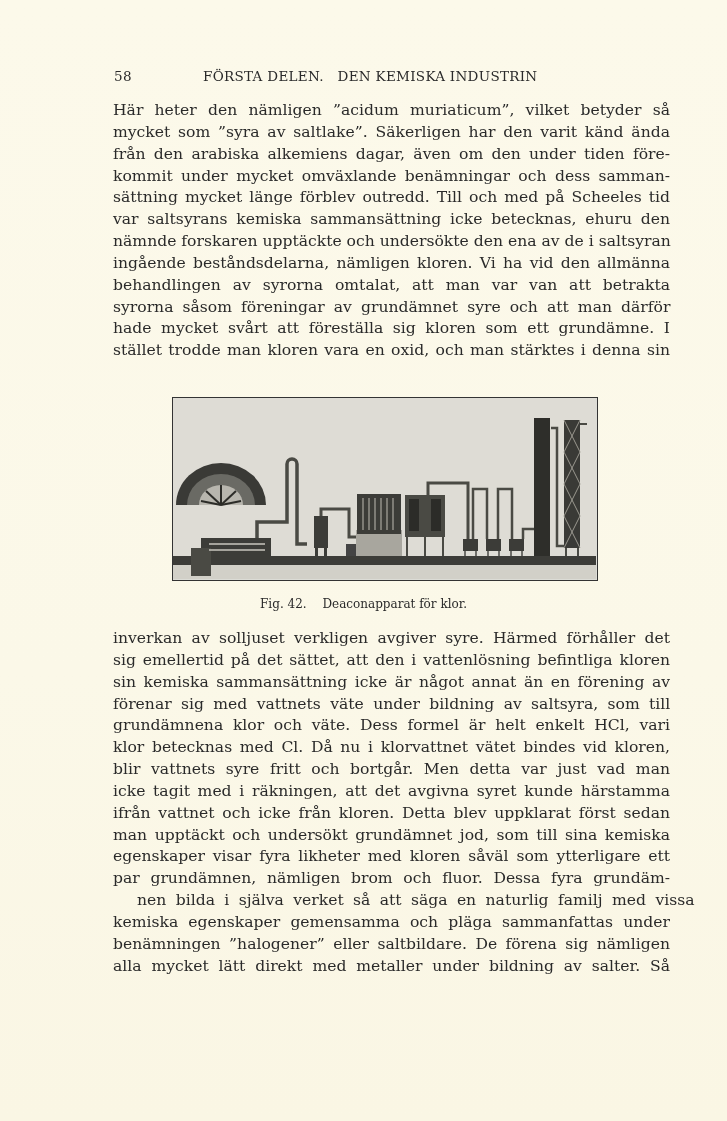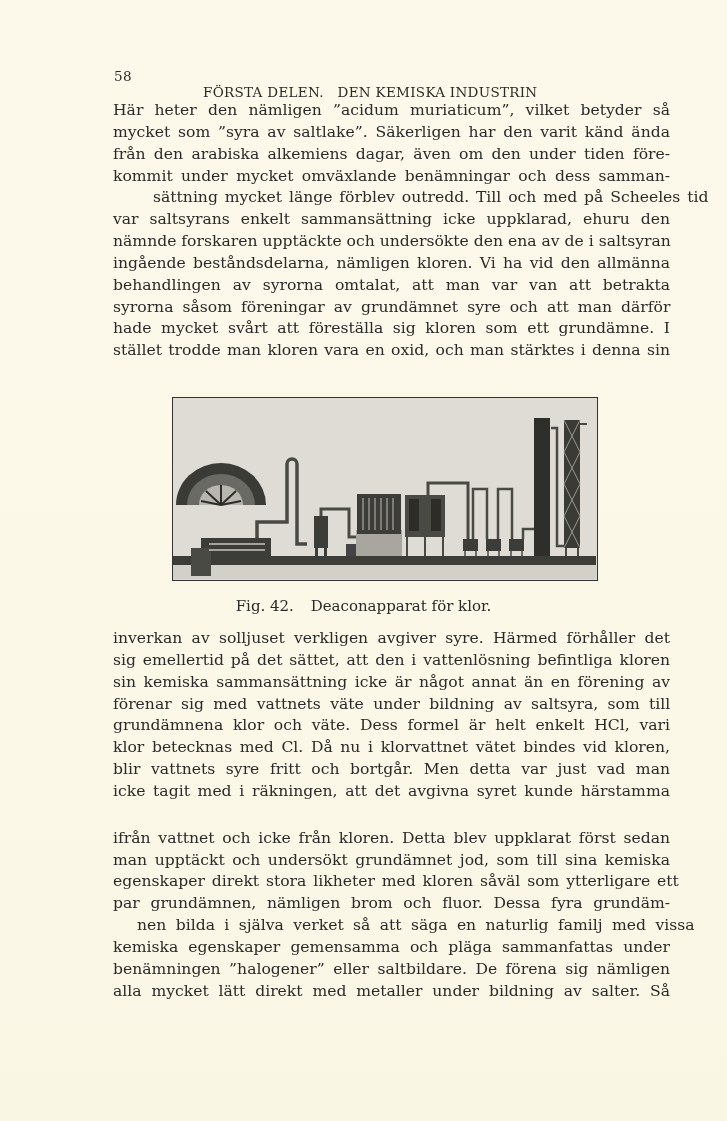--- a/index.html
+++ b/index.html
@@ -13,59 +13,59 @@
     }
     .page {
       position: absolute; left: 0; top: 0; width: 727px; height: 1121px;
       background: linear-gradient(180deg, #fcf9ea 0%, #fbf8e8 60%, #faf6e4 100%);
     }
     .header {
       position: absolute; top: 68px; left: 114px; width: 556px;
       font-size: 13.5px; letter-spacing: 0.3px;
     }
     .header .pageno { position: absolute; left: 0; top: 0; }
-    .header .running { position: absolute; left: 89px; top: 16px; white-space: nowrap; }
+    .header .running { position: absolute; left: 89px; top: 0; white-space: nowrap; }
     .body-text {
       position: absolute; left: 113px; width: 557px;
       font-size: 15.6px; line-height: 21.85px;
       text-align: justify; text-align-last: justify;
     }
     .body-text .line { display: block; white-space: nowrap; text-align: justify; text-align-last: justify; }
     .block1 { top: 100px; }
     .block2 { top: 628px; }
     .figure {
       position: absolute; left: 172px; top: 397px; width: 426px; height: 184px;
       border: 1.5px solid #333;
       background: #dcdcd6;
       box-sizing: border-box;
       overflow: hidden;
     }
     .caption {
       position: absolute; top: 597px; left: 0; width: 727px; text-align: center;
-      font-size: 15px; color: #2a2a2a;
+      font-size: 12px; color: #2a2a2a;
     }
     .caption .num { margin-right: 12px; }
   </style>
 </head>
 <body>
 
 <div class="page">
 
   <div class="header">
     <span class="pageno">58</span>
     <span class="running" style="white-space:pre;">FÖRSTA DELEN.   DEN KEMISKA INDUSTRIN</span>
   </div>
 
   <div class="body-text block1">
     <span class="line" style="display: block; word-spacing: 6.25px;">Här heter den nämligen ”acidum muriaticum”, vilket betyder så</span>
     <span class="line" style="display: block; word-spacing: 2.54545px;">mycket som ”syra av saltlake”.  Säkerligen har den varit känd ända</span>
     <span class="line" style="display: block; word-spacing: 3.3px;">från den arabiska alkemiens dagar, även om den under tiden före-</span>
     <span class="line" style="display: block; word-spacing: 3.42857px;">kommit under mycket omväxlande benämningar och dess samman-</span>
-    <span class="line" style="display: block; word-spacing: 1.90909px; margin-left: 40px;">sättning mycket länge förblev outredd.  Till och med på Scheeles tid</span>
-    <span class="line" style="display: block; word-spacing: 3.71429px;">var saltsyrans enkelt sammansättning icke uppklarad, ehuru den</span>
+    <span class="line" style="display: block; word-spacing: 1.90909px;">sättning mycket länge förblev outredd.  Till och med på Scheeles tid</span>
+    <span class="line" style="display: block; word-spacing: 3.71429px;">var saltsyrans kemiska sammansättning icke betecknas, ehuru den</span>
     <span class="line" style="display: block;">nämnde forskaren upptäckte och undersökte den ena av de i saltsyran</span>
     <span class="line" style="display: block; word-spacing: 2.11111px;">ingående beståndsdelarna, nämligen kloren.  Vi ha vid den allmänna</span>
     <span class="line" style="display: block; word-spacing: 6.88889px;">behandlingen av syrorna omtalat, att man var van att betrakta</span>
     <span class="line" style="display: block; word-spacing: 4.11111px;">syrorna såsom föreningar av grundämnet syre och att man därför</span>
     <span class="line" style="display: block; word-spacing: 4.18182px;">hade mycket svårt att föreställa sig kloren som ett grundämne.  I</span>
     <span class="line" style="display: block; word-spacing: 1.33333px;">stället trodde man kloren vara en oxid, och man stärktes i denna sin</span>
   </div>
 
   <div class="figure">
     <svg width="423" height="181" viewBox="0 0 423 181" xmlns="http://www.w3.org/2000/svg">
@@ -163,23 +163,23 @@
 
   <div class="body-text block2">
     <span class="line" style="display: block; word-spacing: 3.88889px;">inverkan av solljuset verkligen avgiver syre.  Härmed förhåller det</span>
     <span class="line" style="display: block; word-spacing: 1.9px;">sig emellertid på det sättet, att den i vattenlösning befintliga kloren</span>
     <span class="line" style="display: block; word-spacing: 2.5px;">sin kemiska sammansättning icke är något annat än en förening av</span>
     <span class="line" style="display: block; word-spacing: 4.4px;">förenar sig med vattnets väte under bildning av saltsyra, som till</span>
     <span class="line" style="display: block; word-spacing: 4.27273px;">grundämnena klor och väte.  Dess formel är helt enkelt HCl, vari</span>
     <span class="line" style="display: block; word-spacing: 2.41667px;">klor betecknas med Cl.  Då nu i klorvattnet vätet bindes vid kloren,</span>
     <span class="line" style="display: block; word-spacing: 5.16667px;">blir vattnets syre fritt och bortgår.  Men detta var just vad man</span>
     <span class="line" style="display: block; word-spacing: 2.7px;">icke tagit med i räkningen, att det avgivna syret kunde härstamma</span>
-    <span class="line" style="display: block; word-spacing: 2.54545px; margin-top: 25px;">ifrån vattnet och icke från kloren.  Detta blev uppklarat först sedan</span>
+    <span class="line" style="display: block; word-spacing: 2.54545px;">ifrån vattnet och icke från kloren.  Detta blev uppklarat först sedan</span>
     <span class="line" style="display: block; word-spacing: 2.55556px;">man upptäckt och undersökt grundämnet jod, som till sina kemiska</span>
-    <span class="line" style="display: block; word-spacing: 1.88889px;">egenskaper direkt stora likheter med kloren såväl som ytterligare ett</span>
+    <span class="line" style="display: block; word-spacing: 1.88889px;">egenskaper visar fyra likheter med kloren såväl som ytterligare ett</span>
     <span class="line" style="display: block; word-spacing: 5.11111px;">par grundämnen, nämligen brom och fluor.  Dessa fyra grundäm-</span>
     <span class="line" style="display: block; word-spacing: 4.41667px; margin-left: 24px;">nen bilda i själva verket så att säga en naturlig familj med vissa</span>
     <span class="line" style="display: block; word-spacing: 5.16667px;">kemiska egenskaper gemensamma och pläga sammanfattas under</span>
     <span class="line" style="display: block; word-spacing: 3px;">benämningen ”halogener” eller saltbildare.  De förena sig nämligen</span>
     <span class="line" style="display: block; word-spacing: 4.45455px;">alla mycket lätt direkt med metaller under bildning av salter.  Så</span>
   </div>
 
 </div>
 
 </body></html>

